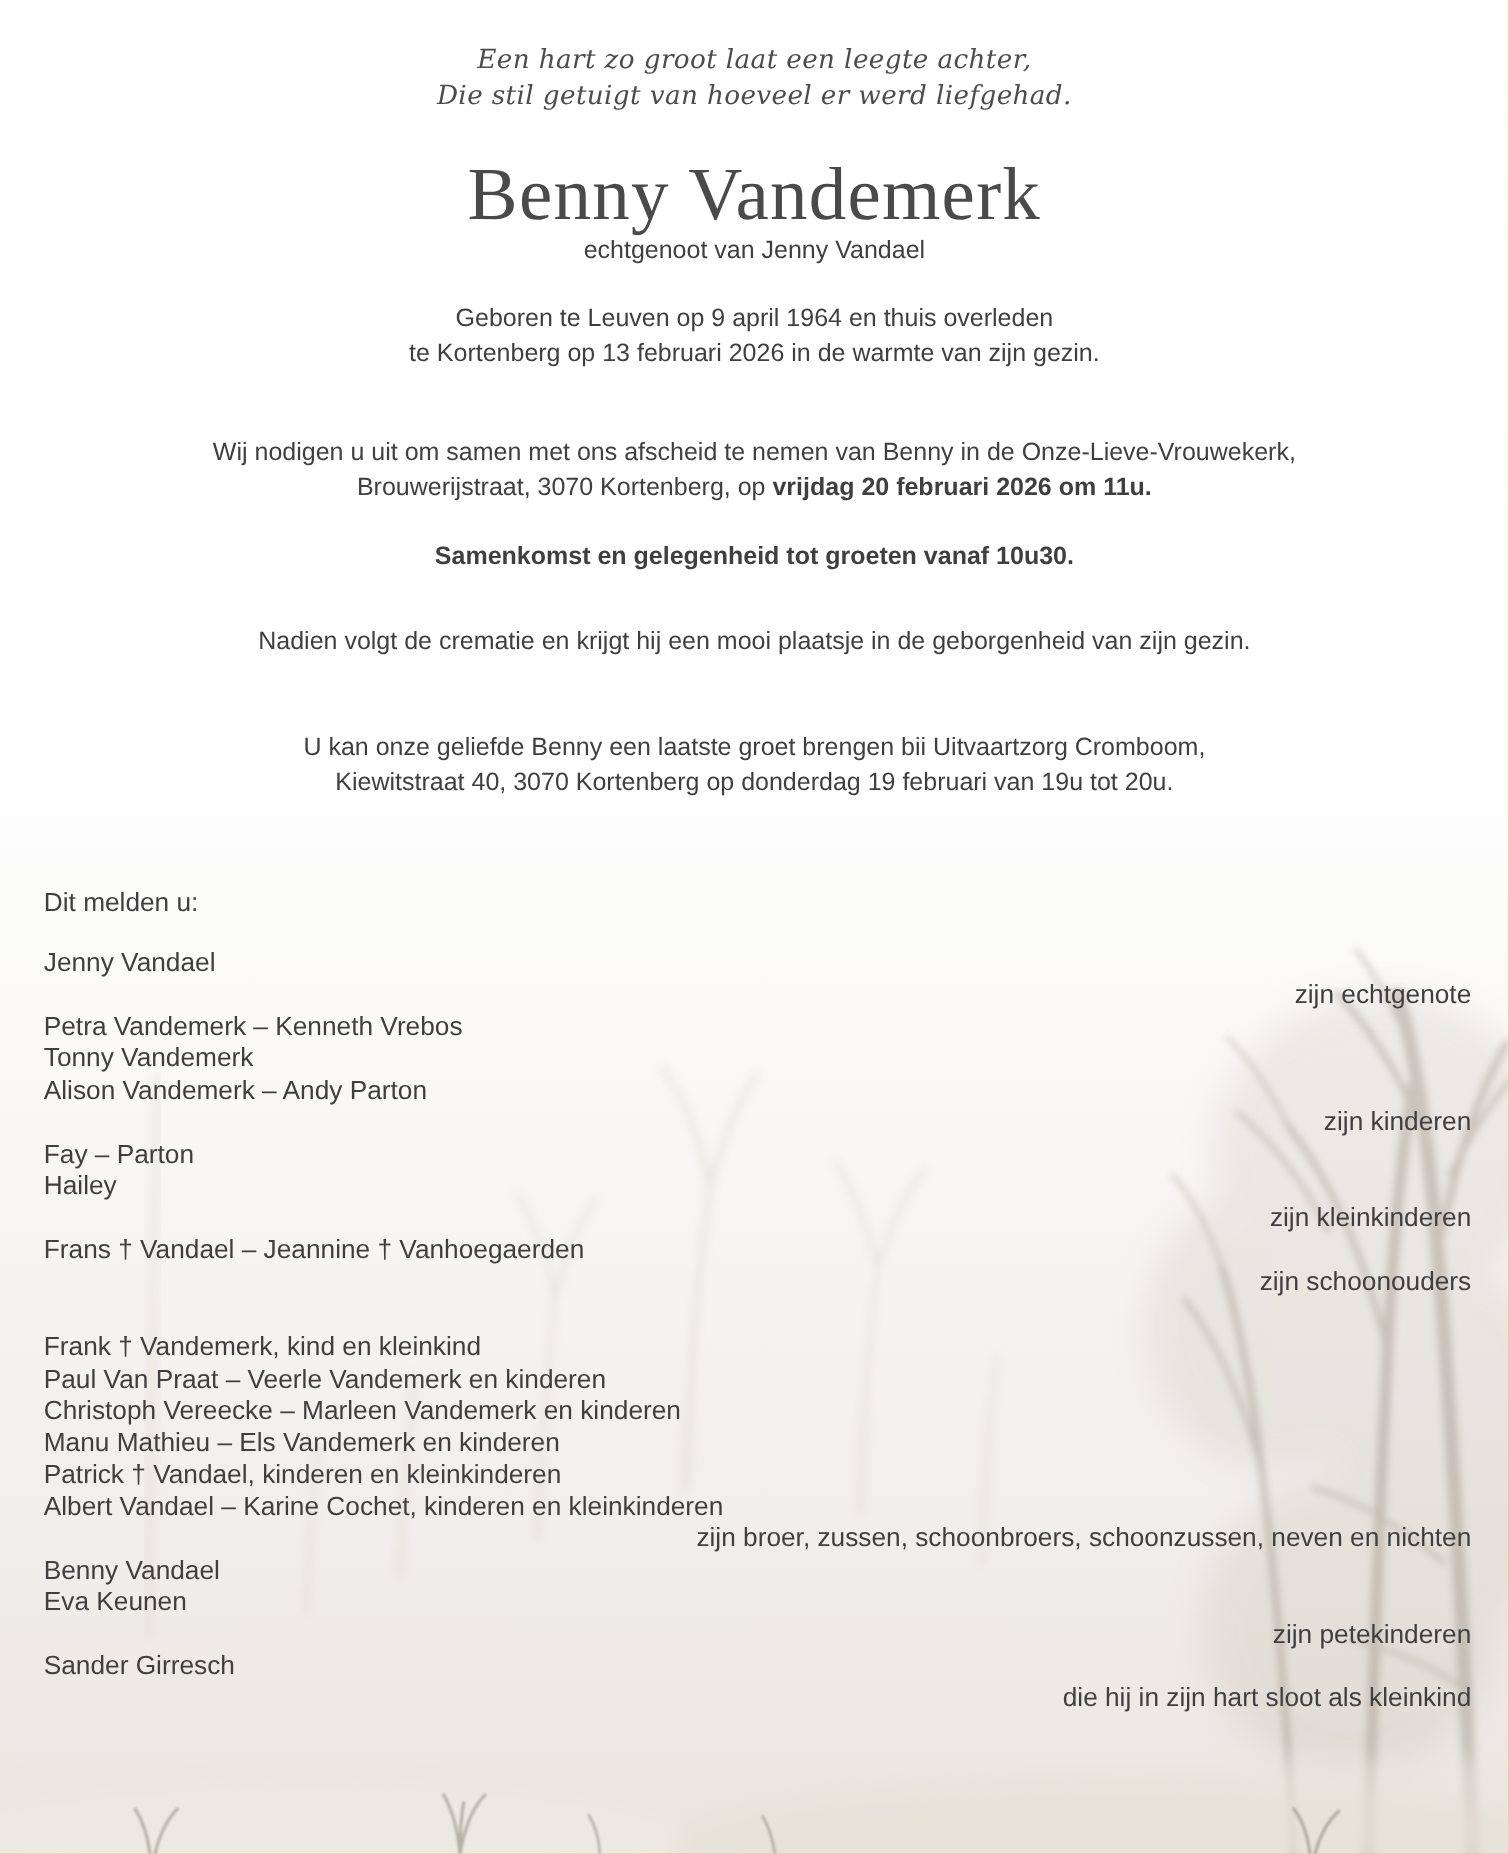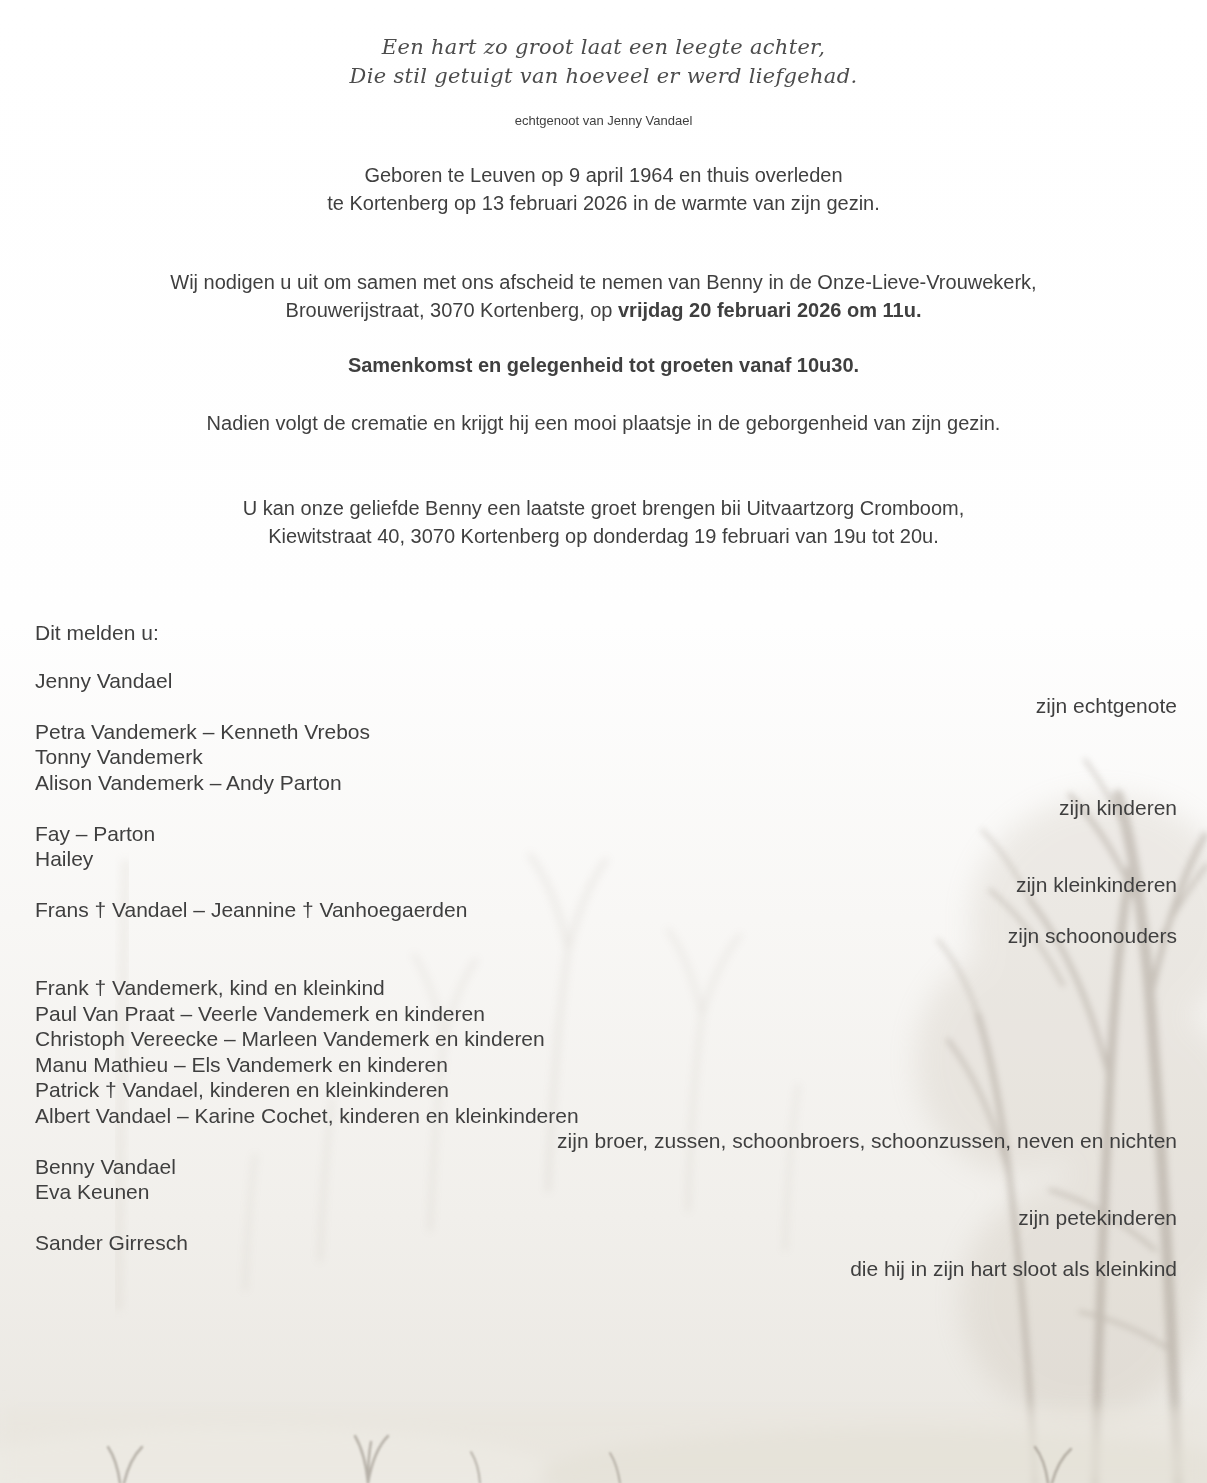--- a/index.html
+++ b/index.html
@@ -30,34 +30,33 @@
     margin-top:33px;
     text-align:center;
     font-family:"Liberation Serif", serif;
     font-weight:400;
     font-size:60px;
     line-height:63px;
     letter-spacing:1px;
     color:#4a4a4a;
   }
   .relation {
-    margin-top:16px;
-    text-align:center;
-    font-size:13px;
+    text-align:center;
+    font-size:20px;
     line-height:27px;
   }
   p.block {
     text-align:center;
     font-size:20px;
     line-height:27.5px;
   }
   .birth      { margin-top:28px; }
   .invitation { margin-top:52px; }
   .gathering  { margin-top:28px; font-weight:700; }
-  .cremation  { margin-top:30px; }
+  .cremation  { margin-top:40px; }
   .visitation { margin-top:58px; }
   b { font-weight:700; }
 
   .family {
     margin-top:70px;
     padding:0 30px 0 35px;
     font-size:21px;
     line-height:25.5px;
   }
   .family .intro { margin-bottom:22px; }
@@ -150,20 +149,21 @@
     </g>
   </svg>
 
   <div class="content">
 
     <div class="epigraph">
       <div>Een hart zo groot laat een leegte achter,</div>
       <div>Die stil getuigt van hoeveel er werd liefgehad.</div>
     </div>
 
+    <h1 class="title">Benny Vandemerk</h1>
 
     <div class="relation">echtgenoot van Jenny Vandael</div>
 
     <p class="block birth">
       <span>Geboren te Leuven op 9 april 1964 en thuis overleden</span><br>
       <span>te Kortenberg op 13 februari 2026 in de warmte van zijn gezin.</span>
     </p>
 
     <p class="block invitation">
       <span>Wij nodigen u uit om samen met ons afscheid te nemen van Benny in de Onze-Lieve-Vrouwekerk,</span><br>

